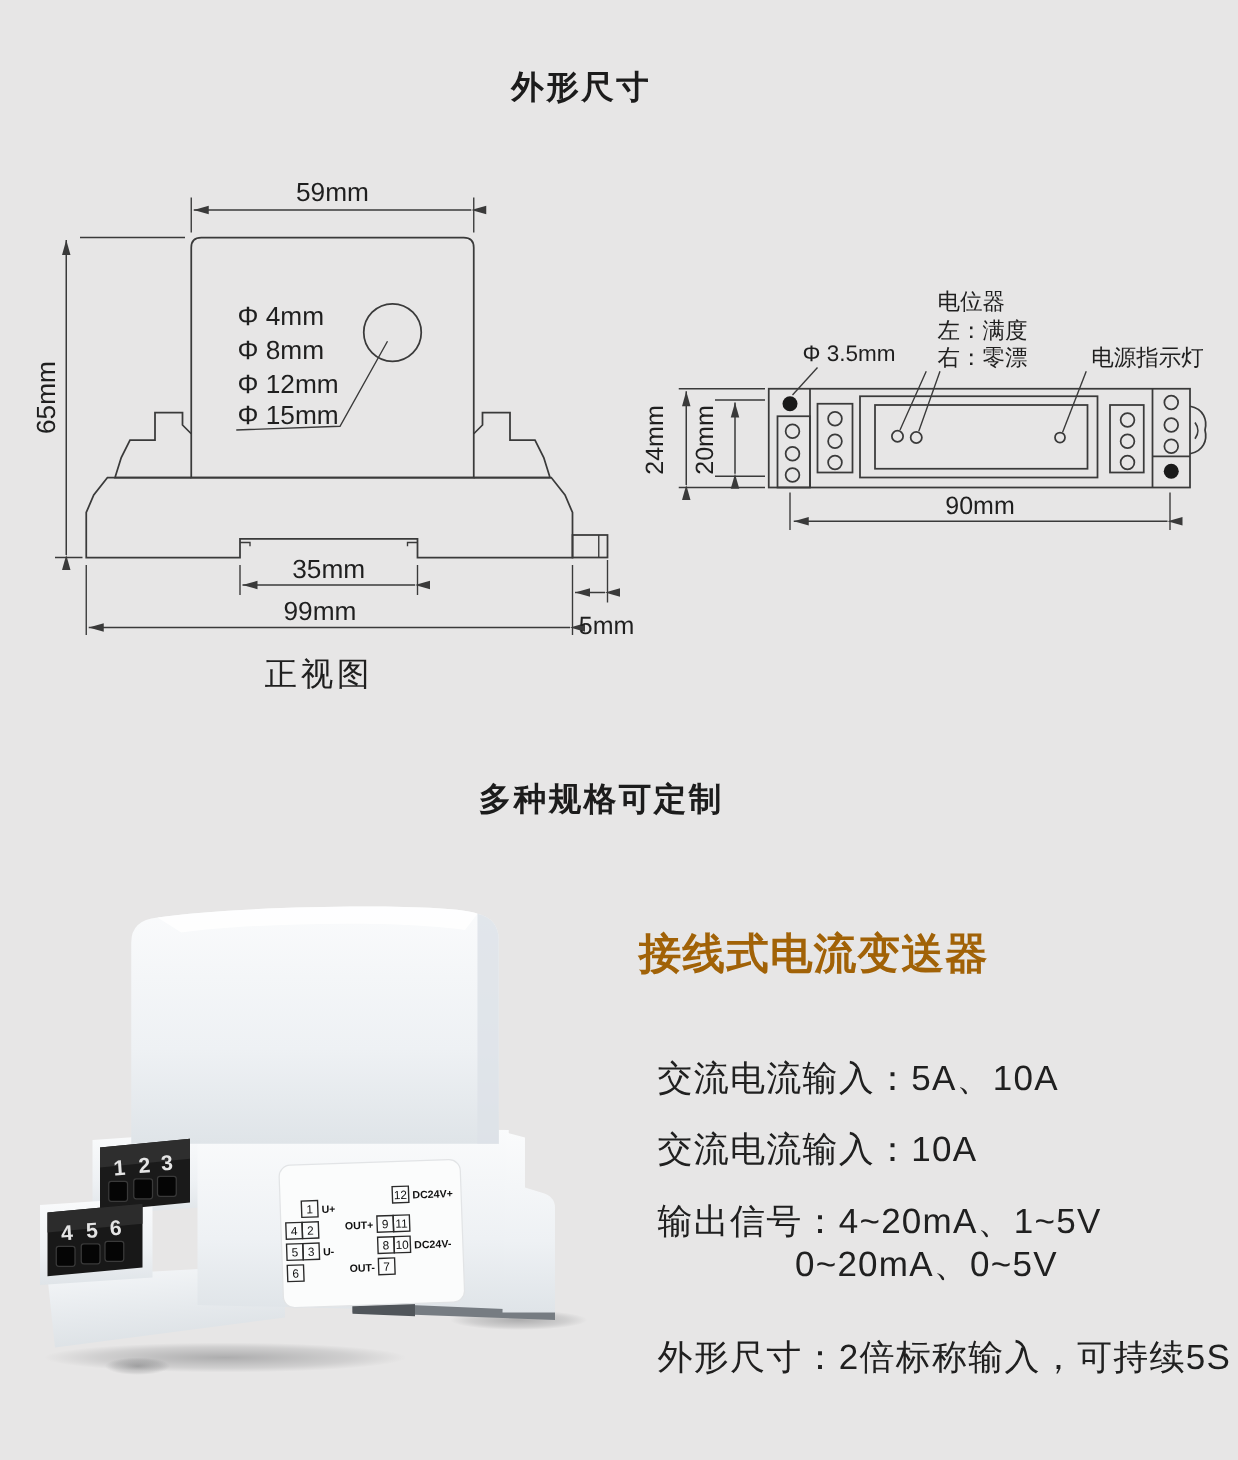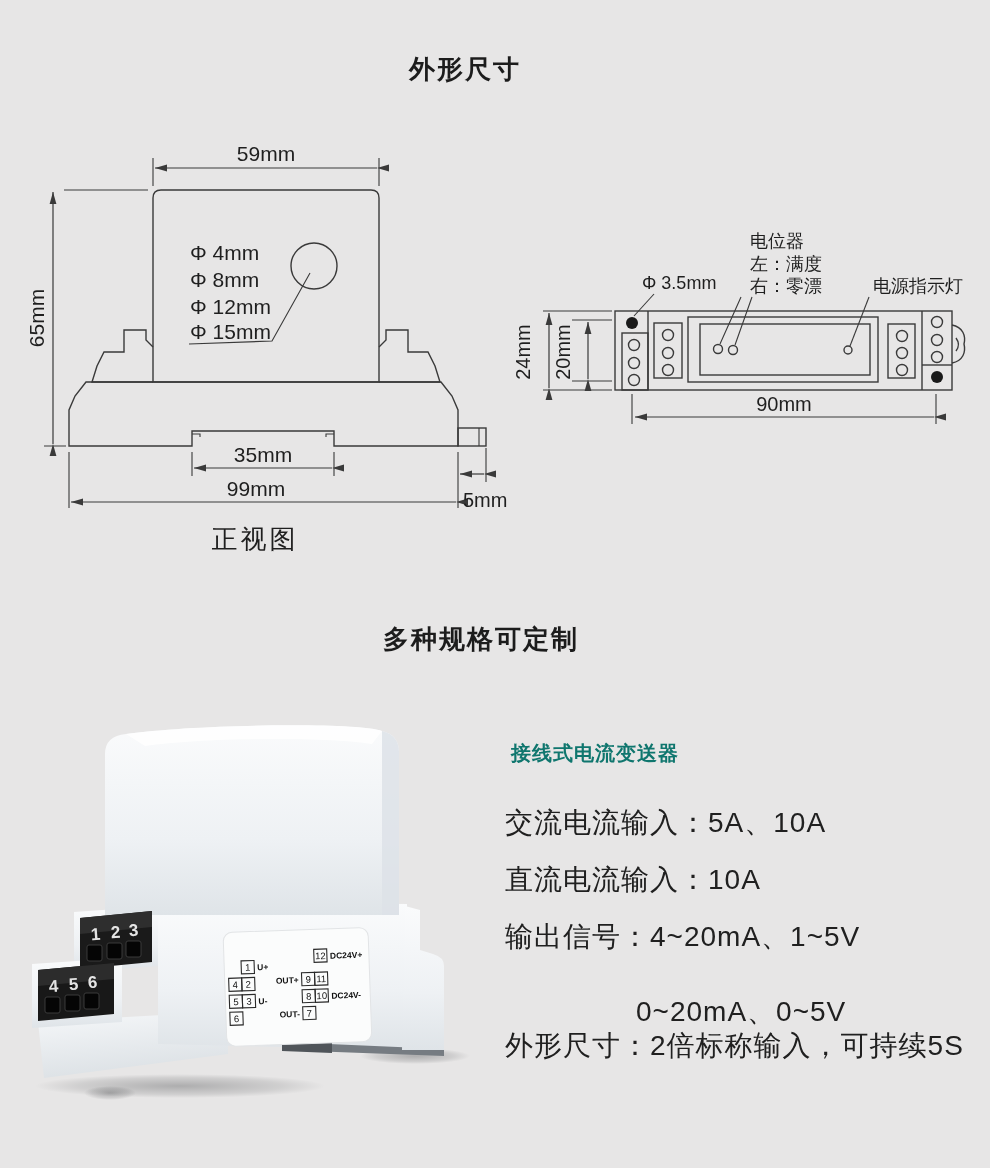--- a/index.html
+++ b/index.html
@@ -14,22 +14,22 @@
     left:0;width:930px;text-align:center;
     font-size:26px;font-weight:700;color:#1c1c1c;letter-spacing:2px;
   }
   #title1{top:52px;}
   #title2{top:622px;left:0;width:962px;}
   svg text{font-family:"Liberation Sans","DejaVu Sans",sans-serif;fill:#1f1f1f;}
   .dimtxt{font-size:21px;}
   .dimtxt-s{font-size:20px;}
   .cnlbl{font-size:18px;}
   .caption{font-size:26px;letter-spacing:3px;}
-  .spec-block{left:505px;color:#1f1f1f;}
-  #spec-title{left:511px;top:740px;font-size:20px;font-weight:700;color:#0f766e;letter-spacing:1px;}
+  .spec-block{left:526px;color:#1f1f1f;margin-top:40px;}
+  #spec-title{left:511px;top:740px;font-size:34px;font-weight:700;color:#a16207;letter-spacing:1px;}
   .spec-line{font-size:28px;font-weight:500;letter-spacing:1px;white-space:nowrap;color:#202020;}
   #spec-ac{top:804px;}
   #spec-dc{top:861px;}
   #spec-out1{top:918px;}
   #spec-out2{top:974px;left:636px;margin-top:19px;}
   #spec-ovl{top:1027px;}
   .wirenum{font-size:9.5px;fill:#111;}
   .wirelbl{font-size:8.5px;font-weight:700;fill:#111;}
   .termnum{font-size:17px;font-weight:700;fill:#e4e4e4;}
 </style>
@@ -253,16 +253,16 @@
     <text class="wirelbl" x="228" y="303">U-</text>
     <text class="wirelbl" x="269" y="283" text-anchor="end">OUT+</text>
     <text class="wirelbl" x="269" y="317" text-anchor="end">OUT-</text>
     <text class="wirelbl" x="301" y="260">DC24V+</text>
     <text class="wirelbl" x="301" y="300">DC24V-</text>
   </g>
 </svg>
 
 <div class="abs" id="spec-title">接线式电流变送器</div>
 <div class="abs spec-line spec-block" id="spec-ac">交流电流输入：5A、10A</div>
-<div class="abs spec-line spec-block" id="spec-dc">直流电流输入：10A</div>
+<div class="abs spec-line spec-block" id="spec-dc">交流电流输入：10A</div>
 <div class="abs spec-line spec-block" id="spec-out1">输出信号：4~20mA、1~5V</div>
 <div class="abs spec-line" id="spec-out2">0~20mA、0~5V</div>
 <div class="abs spec-line spec-block" id="spec-ovl">外形尺寸：2倍标称输入，可持续5S</div>
 
 </body></html>

